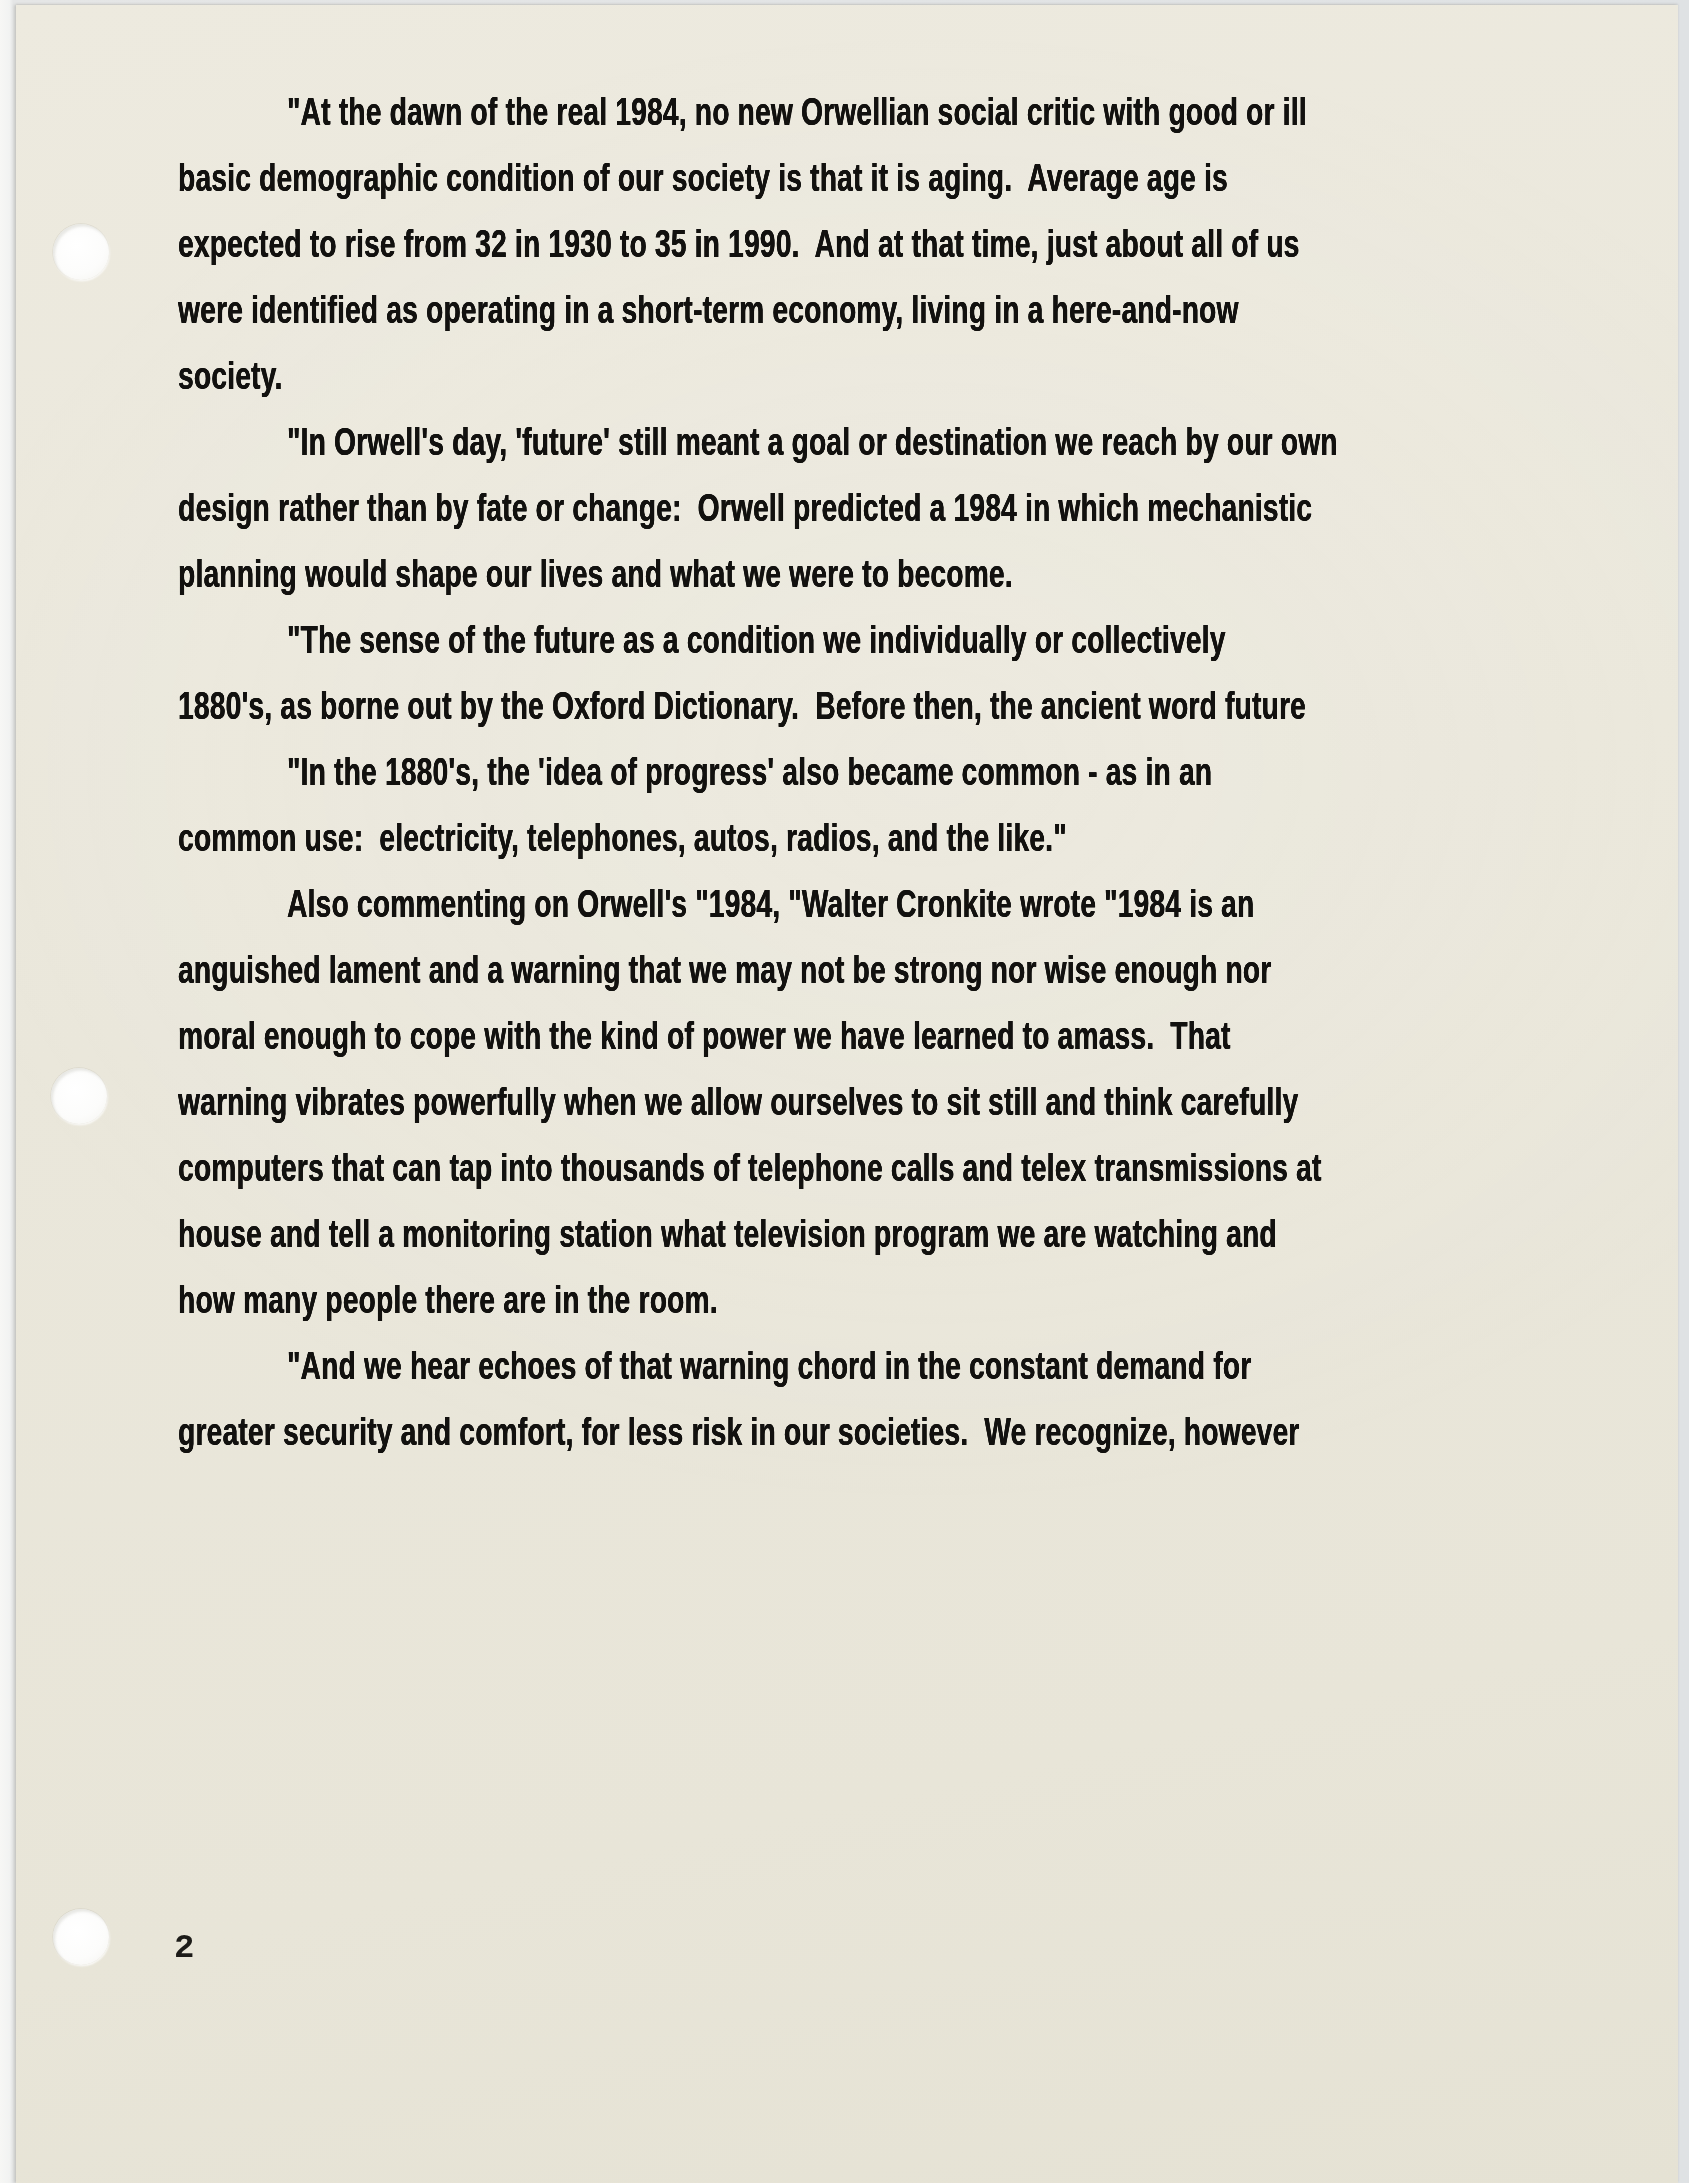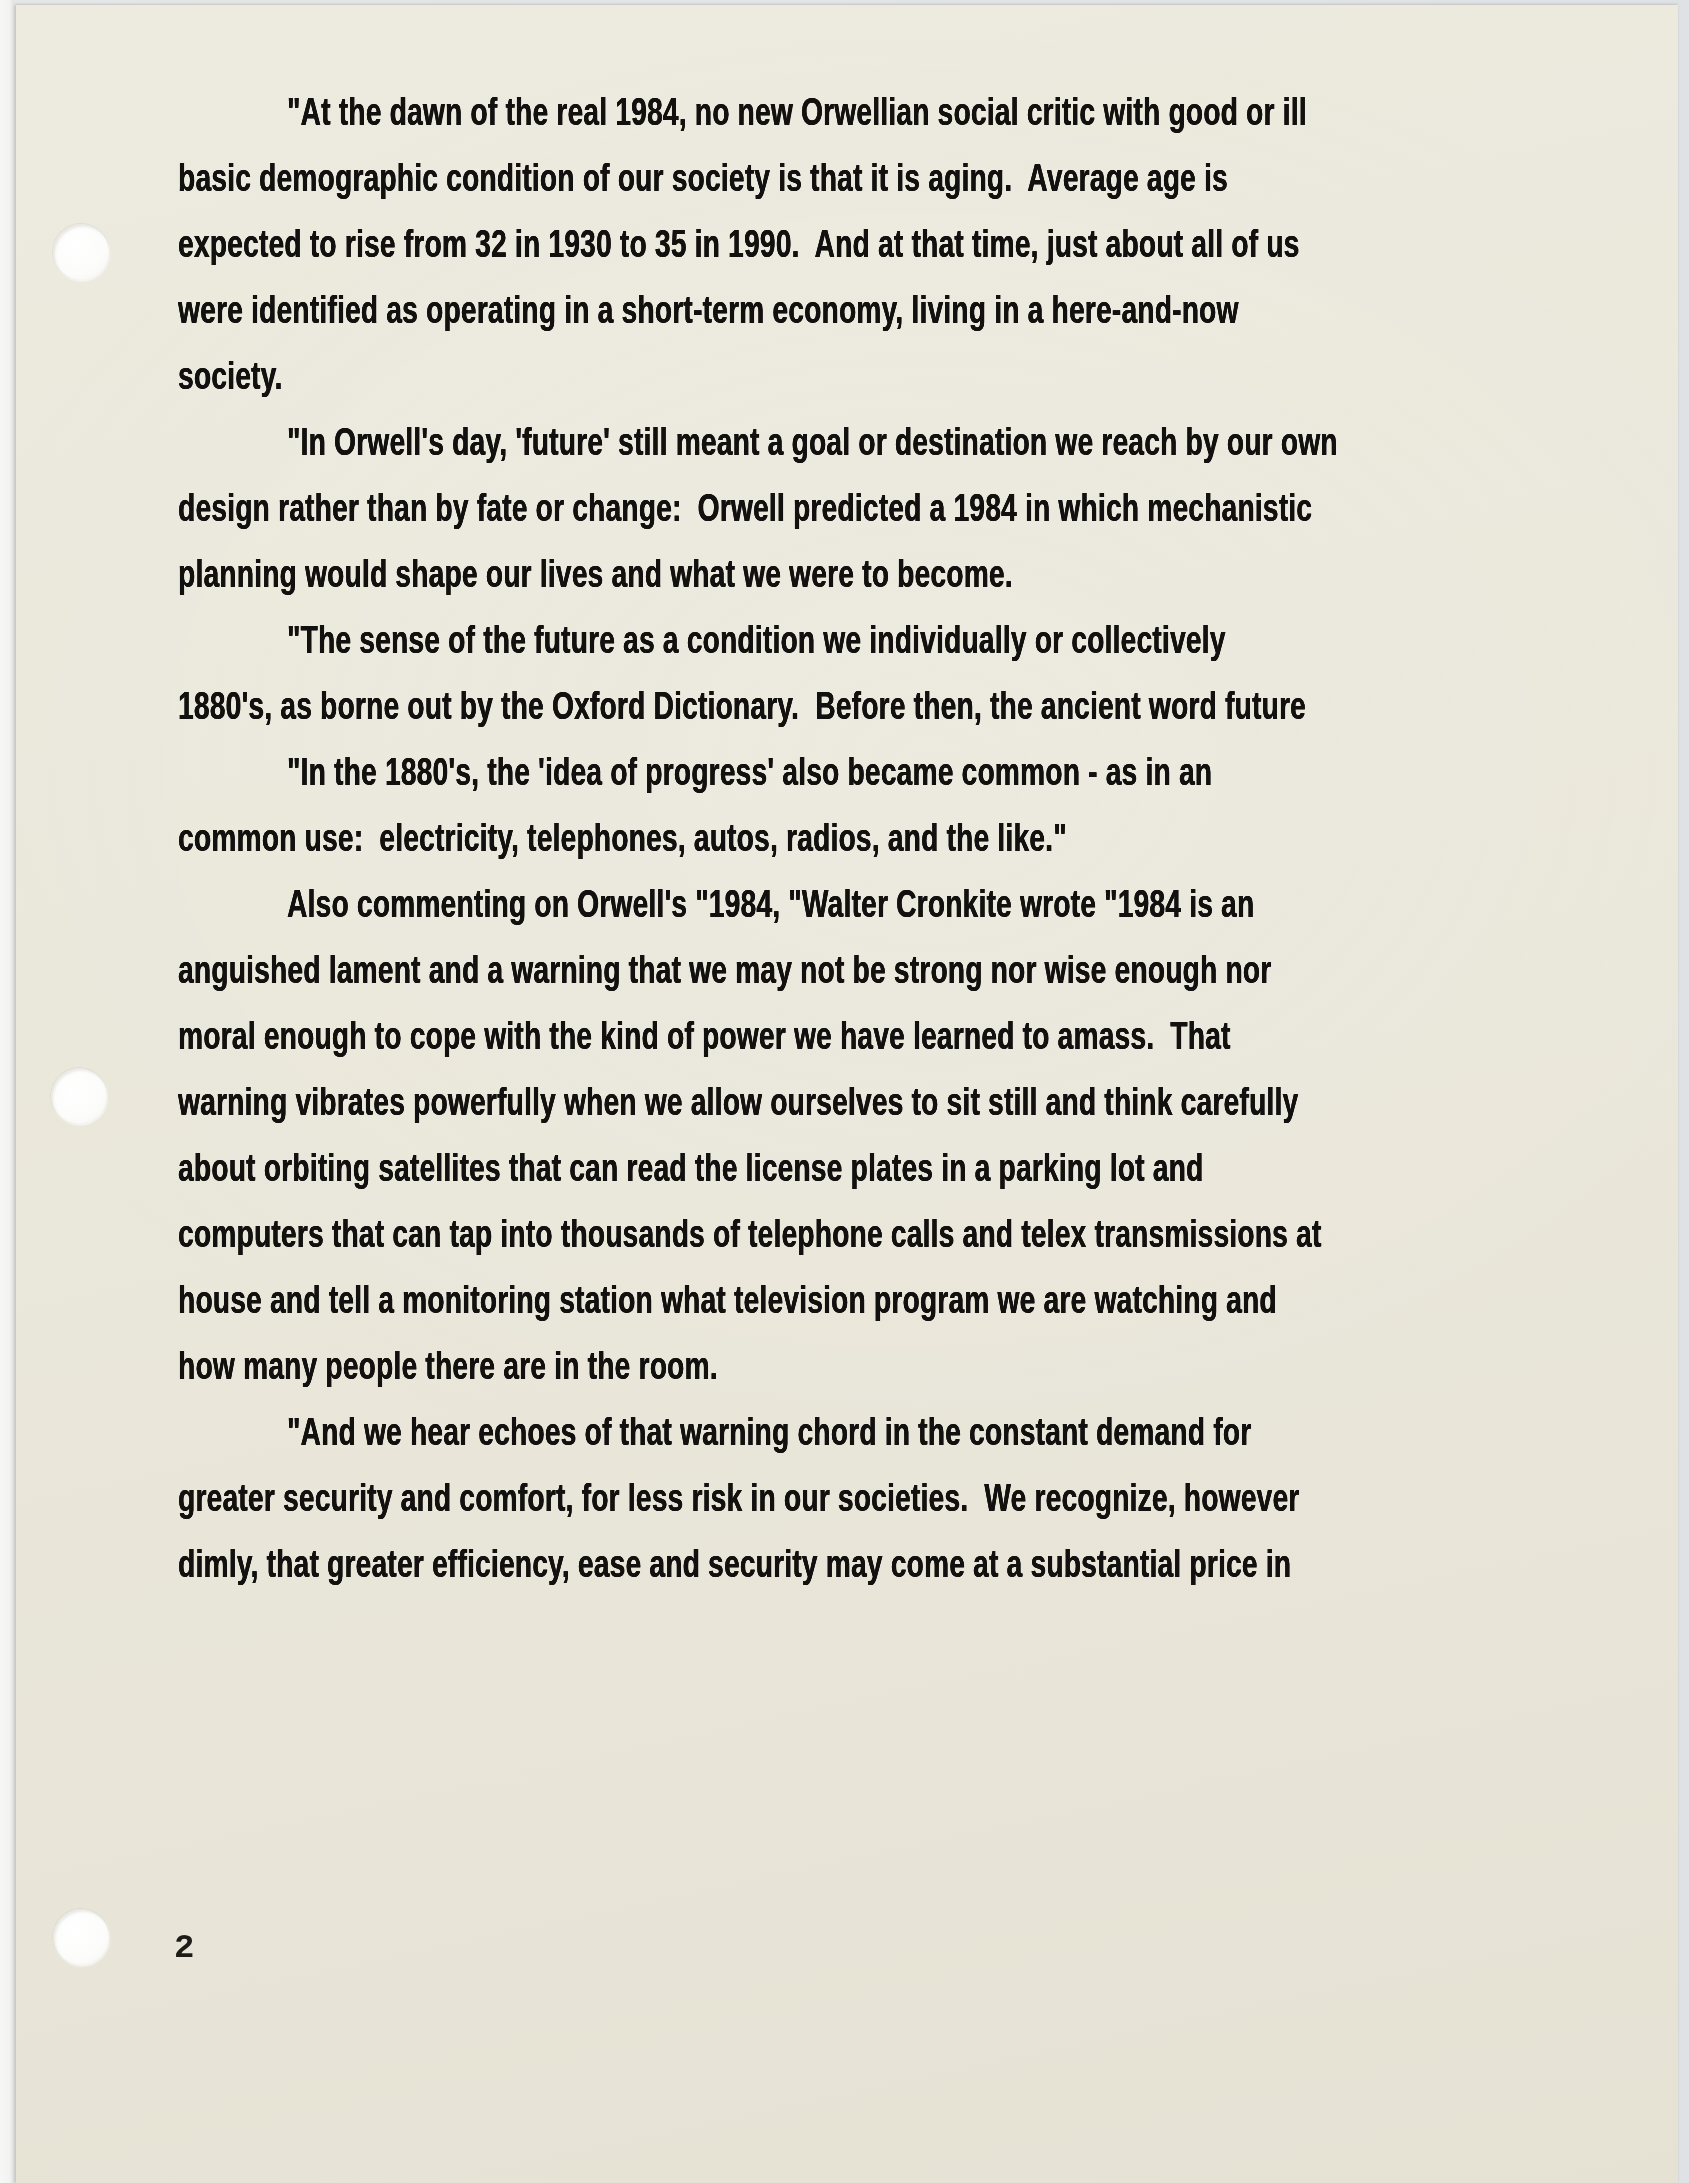--- a/index.html
+++ b/index.html
@@ -97,28 +97,26 @@
         </div>
         <div class="paragraph">
           <div class="line indent"><span>"In the 1880's, the 'idea of progress' also became common - as in an</span></div>
           <div class="line"><span>common use:  electricity, telephones, autos, radios, and the like."</span></div>
         </div>
         <div class="paragraph">
           <div class="line indent"><span>Also commenting on Orwell's "1984, "Walter Cronkite wrote "1984 is an</span></div>
           <div class="line"><span>anguished lament and a warning that we may not be strong nor wise enough nor</span></div>
           <div class="line"><span>moral enough to cope with the kind of power we have learned to amass.  That</span></div>
           <div class="line"><span>warning vibrates powerfully when we allow ourselves to sit still and think carefully</span></div>
-          <div class="line"><span>about orbiting satellites that can read the license plates in a parking lot and</span></div>
           <div class="line"><span>computers that can tap into thousands of telephone calls and telex transmissions at</span></div>
           <div class="line"><span>house and tell a monitoring station what television program we are watching and</span></div>
           <div class="line"><span>how many people there are in the room.</span></div>
         </div>
         <div class="paragraph">
           <div class="line indent"><span>"And we hear echoes of that warning chord in the constant demand for</span></div>
           <div class="line"><span>greater security and comfort, for less risk in our societies.  We recognize, however</span></div>
-          <div class="line"><span>dimly, that greater efficiency, ease and security may come at a substantial price in</span></div>
         </div>
       </div>
 
     <div class="page-number">2</div>
   </div>
 </div>
 
 
 </body></html>

